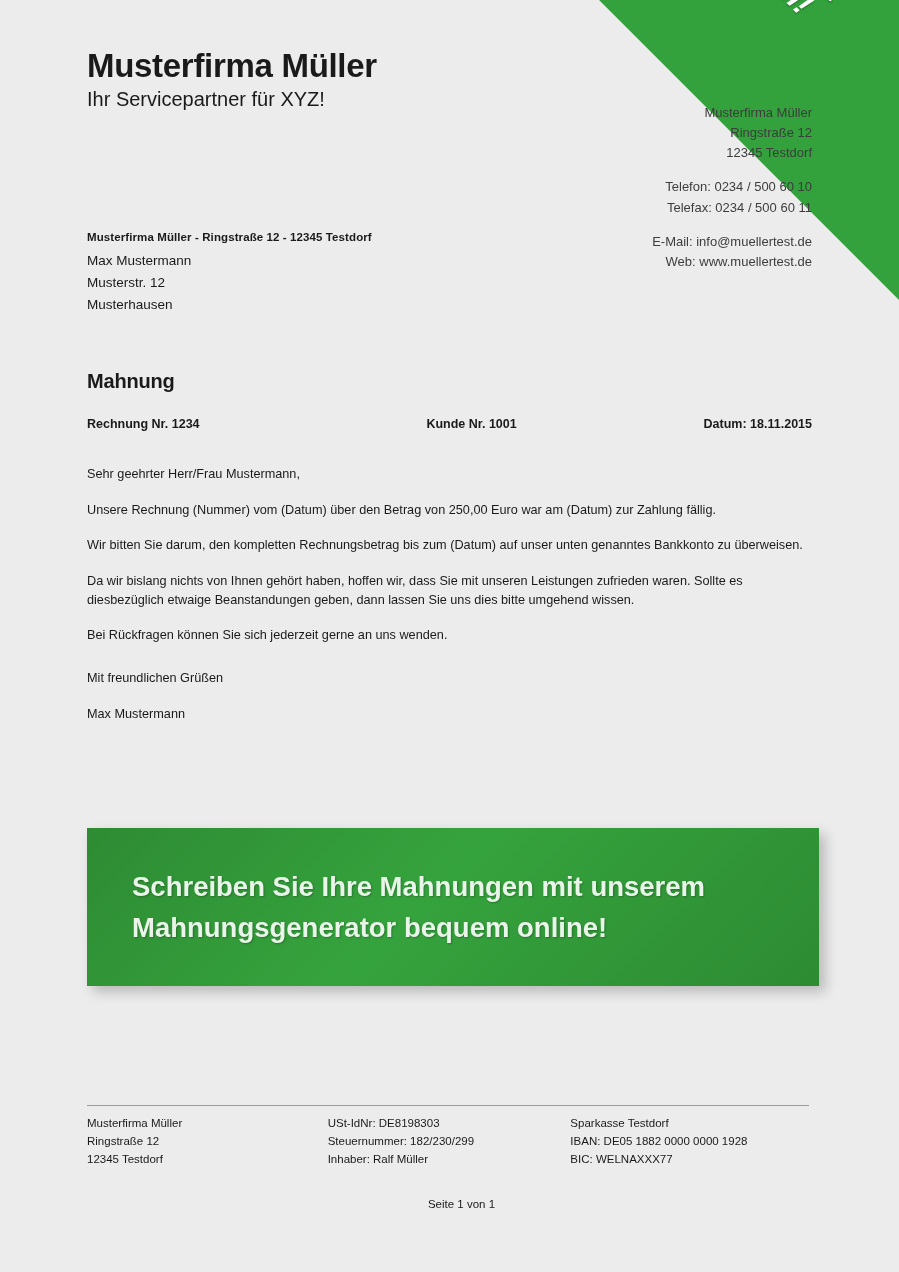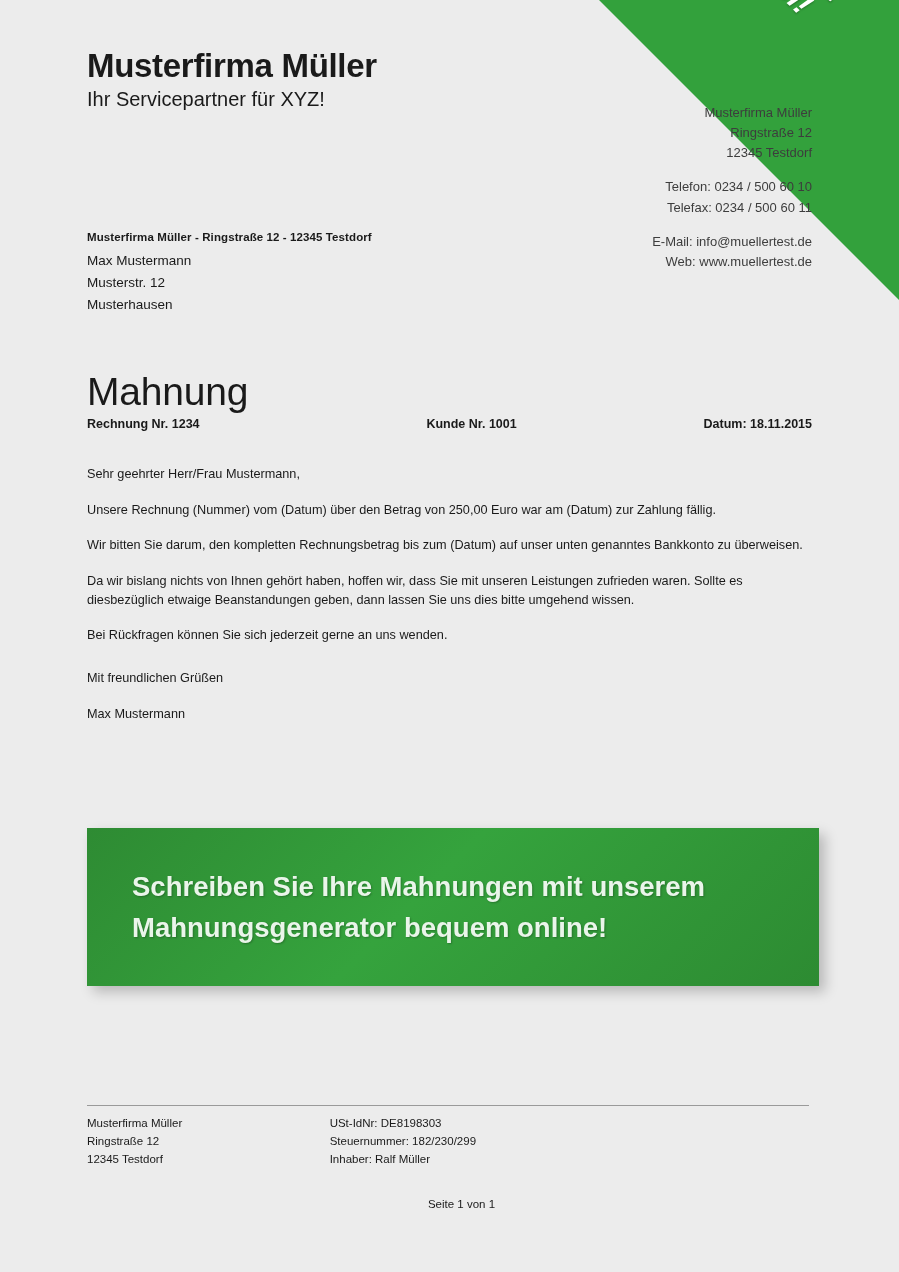--- a/index.html
+++ b/index.html
@@ -109,22 +109,22 @@
     font-size: 13.5px;
     color: #1a1a1a;
     line-height: 1.62;
   }
 
   
   .doc-title {
     position: absolute;
     left: 87px;
     top: 370px;
-    font-size: 39px;
-    font-weight: normal;
+    font-size: 20px;
+    font-weight: bold;
     color: #1a1a1a;
     letter-spacing: -0.2px;
   }
 
   .meta-row {
     position: absolute;
     left: 87px;
     top: 417px;
     width: 725px;
     display: flex;
@@ -284,18 +284,23 @@
     <div class="footer-col">
       <div>Musterfirma Müller</div>
       <div>Ringstraße 12</div>
       <div>12345 Testdorf</div>
     </div>
     <div class="footer-col">
       <div>USt-IdNr: DE8198303</div>
       <div>Steuernummer: 182/230/299</div>
       <div>Inhaber: Ralf Müller</div>
     </div>
+    <div class="footer-col">
+      <div>Sparkasse Testdorf</div>
+      <div>IBAN: DE05 1882 0000 0000 1928</div>
+      <div>BIC: WELNAXXX77</div>
+    </div>
   </div>
 
   <div class="page-num">Seite 1 von 1</div>
   <div class="corner-mark">&nbsp;</div>
 
 </div>
 
 </body></html>

